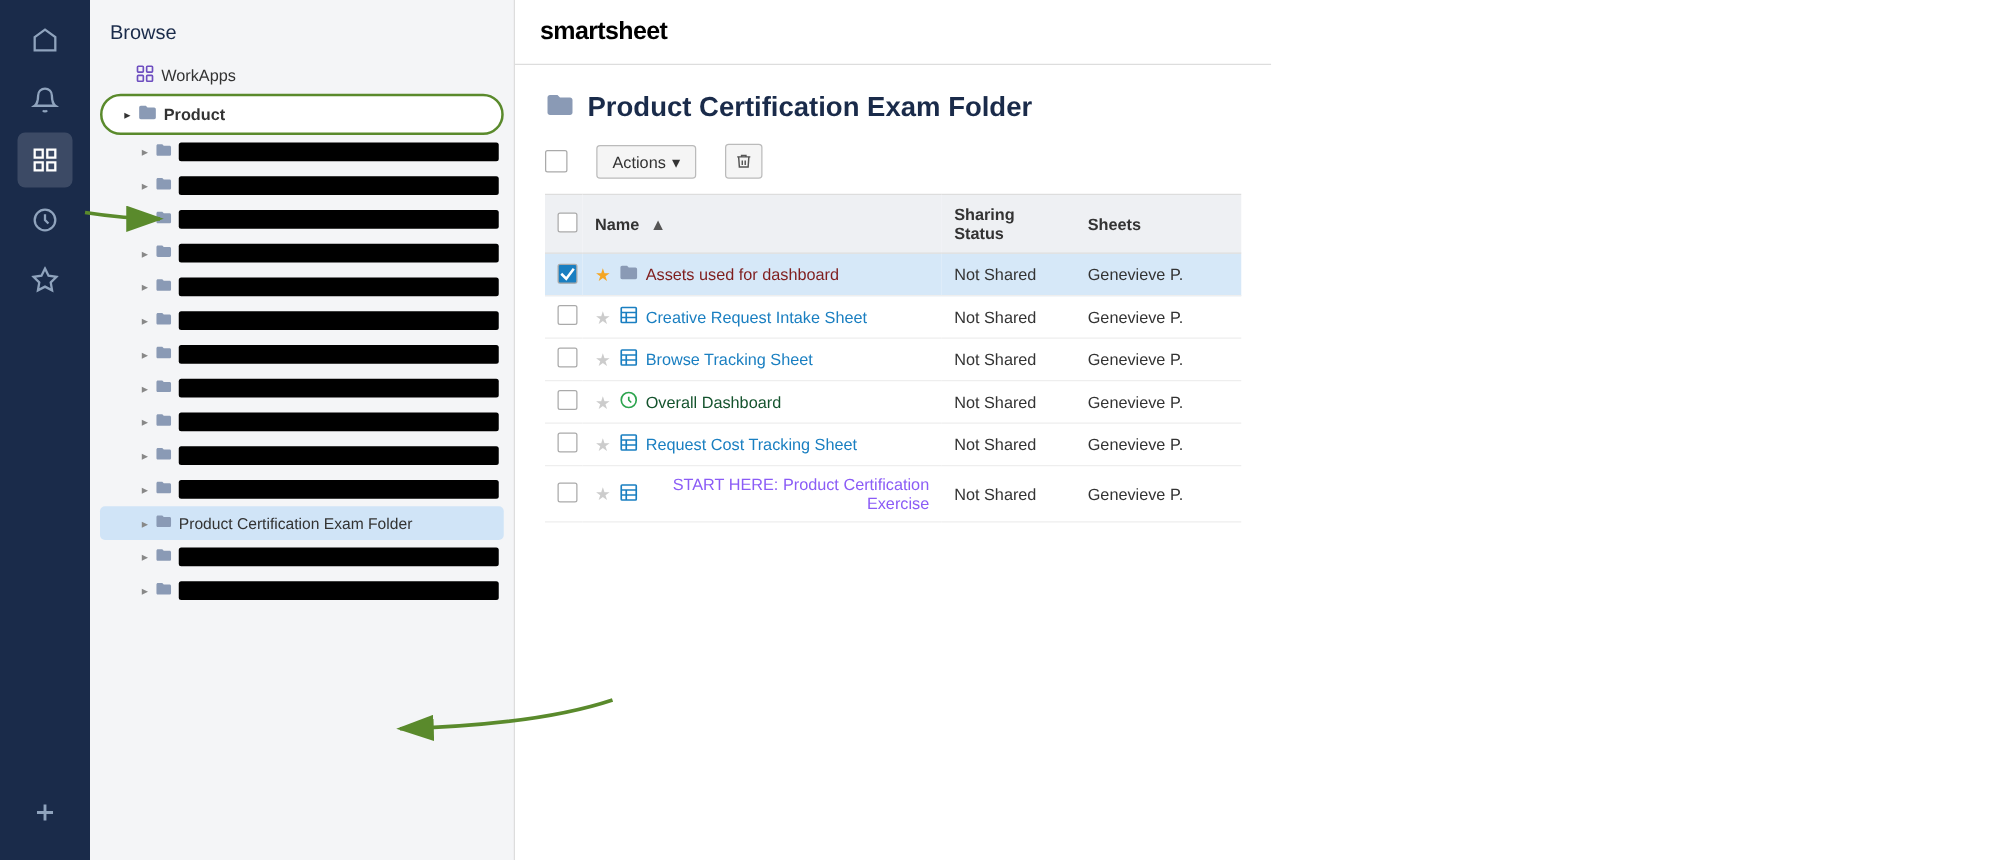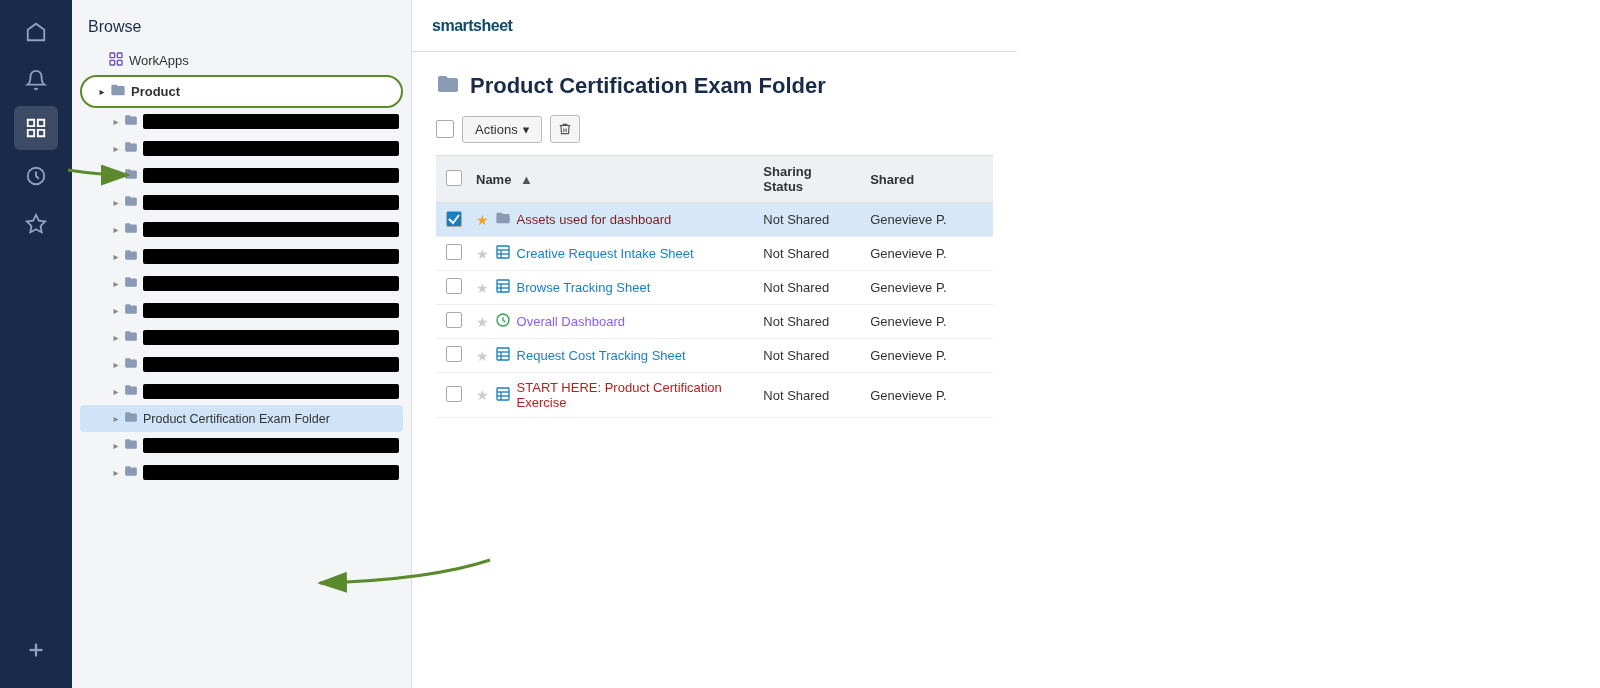--- a/index.html
+++ b/index.html
@@ -104,23 +104,23 @@
     .brand-bar {
       height: 52px;
       border-bottom: 1px solid #ddd;
       display: flex;
       align-items: center;
       padding: 0 20px;
       background: #fff;
       flex-shrink: 0;
     }
     .brand-name {
-      font-size: 16px;
+      font-size: 20px;
       font-weight: 300;
-      color: #0c4a6e;
+      color: #000000;
       letter-spacing: -0.5px;
     }
     .brand-name span { font-weight: 700; }
 
     
     .content-area {
       flex: 1;
       padding: 20px 24px;
       overflow-y: auto;
     }
@@ -138,21 +138,21 @@
     .folder-title {
       font-size: 22px;
       font-weight: 700;
       color: #1a2b4a;
     }
 
     
     .toolbar {
       display: flex;
       align-items: center;
-      gap: 8px;
+      gap: 23px;
       margin-bottom: 12px;
     }
     .checkbox-placeholder {
       width: 18px;
       height: 18px;
       border: 1.5px solid #aaa;
       border-radius: 2px;
       background: #fff;
       flex-shrink: 0;
     }
@@ -468,21 +468,21 @@
               <div style="width:16px;height:16px;border:1.5px solid #aaa;border-radius:2px;background:#fff;display:inline-block;"></div>
             </th>
             <th class="th-name" style="cursor:pointer;">
               <span>Name</span>
               <span class="sort-arrow">▲</span>
             </th>
             <th class="th-sharing">
               <span>Sharing Status</span>
             </th>
             <th class="th-owner">
-              <span>Shared</span>
+              <span>Sheets</span>
             </th>
           </tr>
         </thead>
         <tbody id="table-body">
 
         <tr class="row-selected">
               <td style="width: 30px; padding-right: 4px;"><div style="width: 16px; height: 16px; border: 1.5px solid rgb(170, 170, 170); border-radius: 2px; background: rgb(26, 127, 193); display: inline-block;"><svg width="14" height="14" viewBox="0 0 14 14">
                     <polyline points="2,7 6,11 12,3" stroke="white" stroke-width="2" fill="none"></polyline>
                   </svg></div></td>
               <td style="width: 55%;">
@@ -533,21 +533,21 @@
             </tr>
             <tr>
               <td style="width: 30px; padding-right: 4px;"><div style="width: 16px; height: 16px; border: 1.5px solid rgb(170, 170, 170); border-radius: 2px; background: rgb(255, 255, 255); display: inline-block;"></div></td>
               <td style="width: 55%;">
                 <div style="display: flex; align-items: center; gap: 6px;">
                   <span style="color: rgb(204, 204, 204); font-size: 14px; cursor: pointer; flex-shrink: 0;">★</span>
                   <span style="flex-shrink: 0;"><svg width="16" height="16" viewBox="0 0 24 24" fill="none" stroke="#2da44e" stroke-width="2">
                       <circle cx="12" cy="12" r="9"></circle>
                       <path d="M12 8v4l3 3"></path>
                     </svg></span>
-                  <span style="cursor: pointer; color: #8b5cf6;">Overall Dashboard</span>
+                  <span style="cursor: pointer; color: #14532d;">Overall Dashboard</span>
                 </div>
               </td>
               <td>Not Shared</td>
               <td>Genevieve P.</td>
             </tr>
             <tr>
               <td style="width: 30px; padding-right: 4px;"><div style="width: 16px; height: 16px; border: 1.5px solid rgb(170, 170, 170); border-radius: 2px; background: rgb(255, 255, 255); display: inline-block;"></div></td>
               <td style="width: 55%;">
                 <div style="display: flex; align-items: center; gap: 6px;">
                   <span style="color: rgb(204, 204, 204); font-size: 14px; cursor: pointer; flex-shrink: 0;">★</span>
@@ -567,21 +567,21 @@
               <td style="width: 30px; padding-right: 4px;"><div style="width: 16px; height: 16px; border: 1.5px solid rgb(170, 170, 170); border-radius: 2px; background: rgb(255, 255, 255); display: inline-block;"></div></td>
               <td style="width: 55%;">
                 <div style="display: flex; align-items: center; gap: 6px;">
                   <span style="color: rgb(204, 204, 204); font-size: 14px; cursor: pointer; flex-shrink: 0;">★</span>
                   <span style="flex-shrink: 0;"><svg width="16" height="16" viewBox="0 0 24 24" fill="none" stroke="#1a7fc1" stroke-width="2">
                       <rect x="3" y="3" width="18" height="18" rx="1"></rect>
                       <line x1="3" y1="9" x2="21" y2="9"></line>
                       <line x1="3" y1="15" x2="21" y2="15"></line>
                       <line x1="9" y1="9" x2="9" y2="21"></line>
                     </svg></span>
-                  <span style="cursor: pointer; color: #b91c1c;">START HERE: Product Certification Exercise</span>
+                  <span style="cursor: pointer; color: #8b5cf6; text-align: right;">START HERE: Product Certification Exercise</span>
                 </div>
               </td>
               <td>Not Shared</td>
               <td>Genevieve P.</td>
             </tr>
           </tbody>
       </table>
     </div>
   </div>
 

